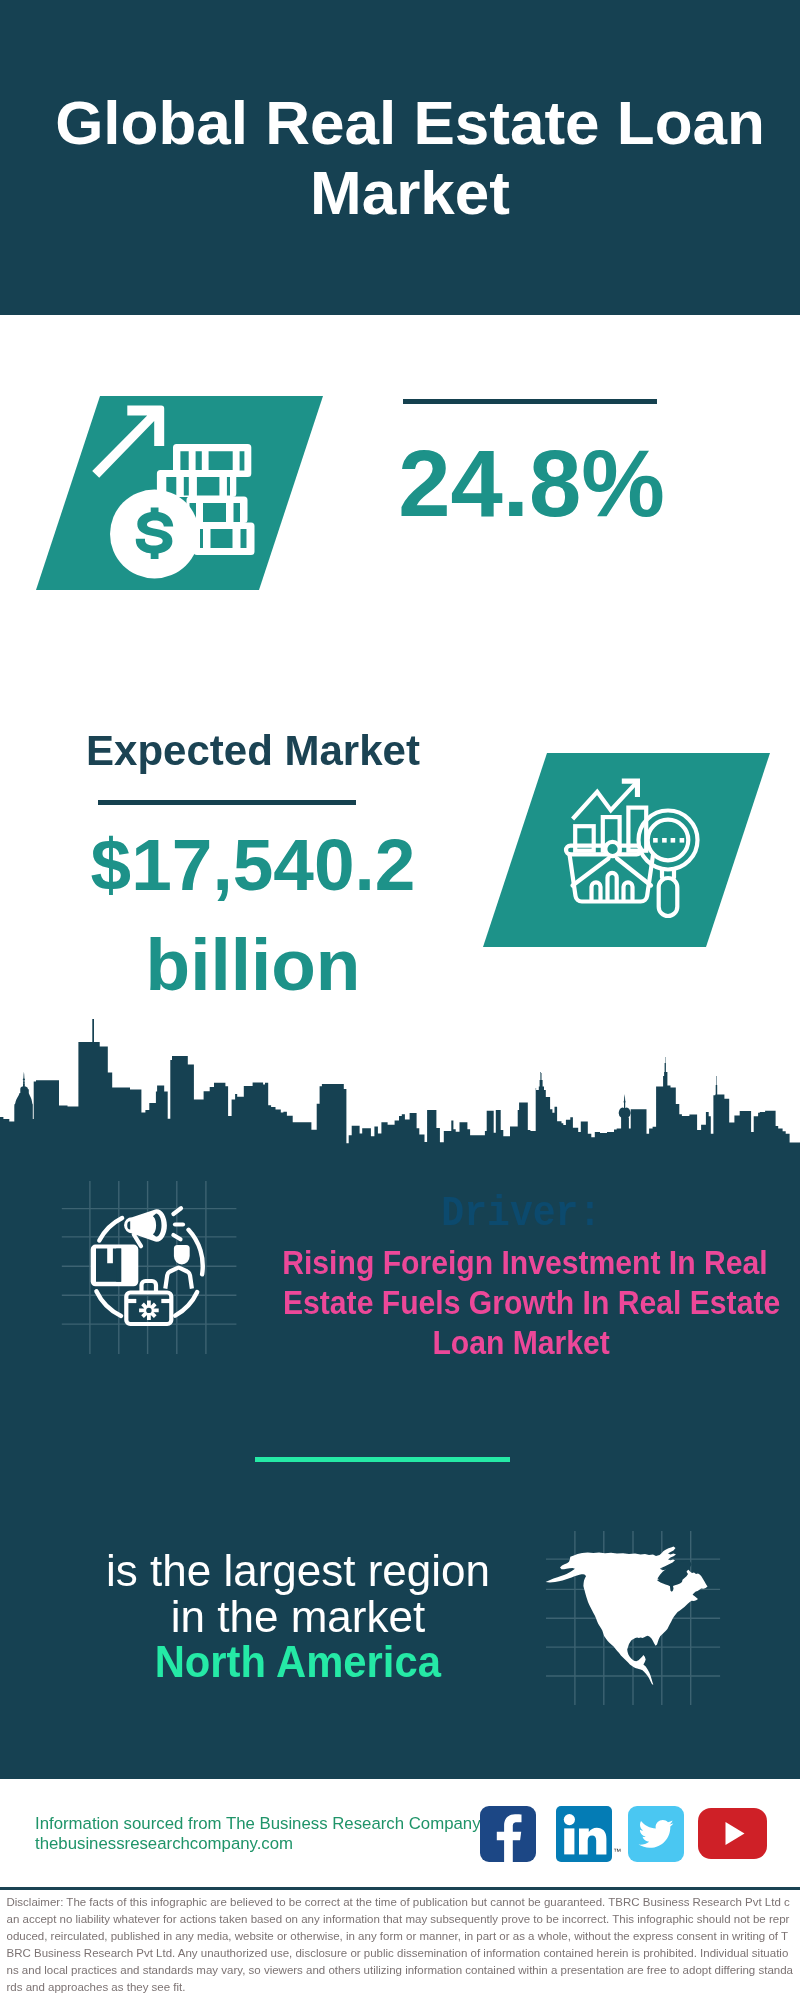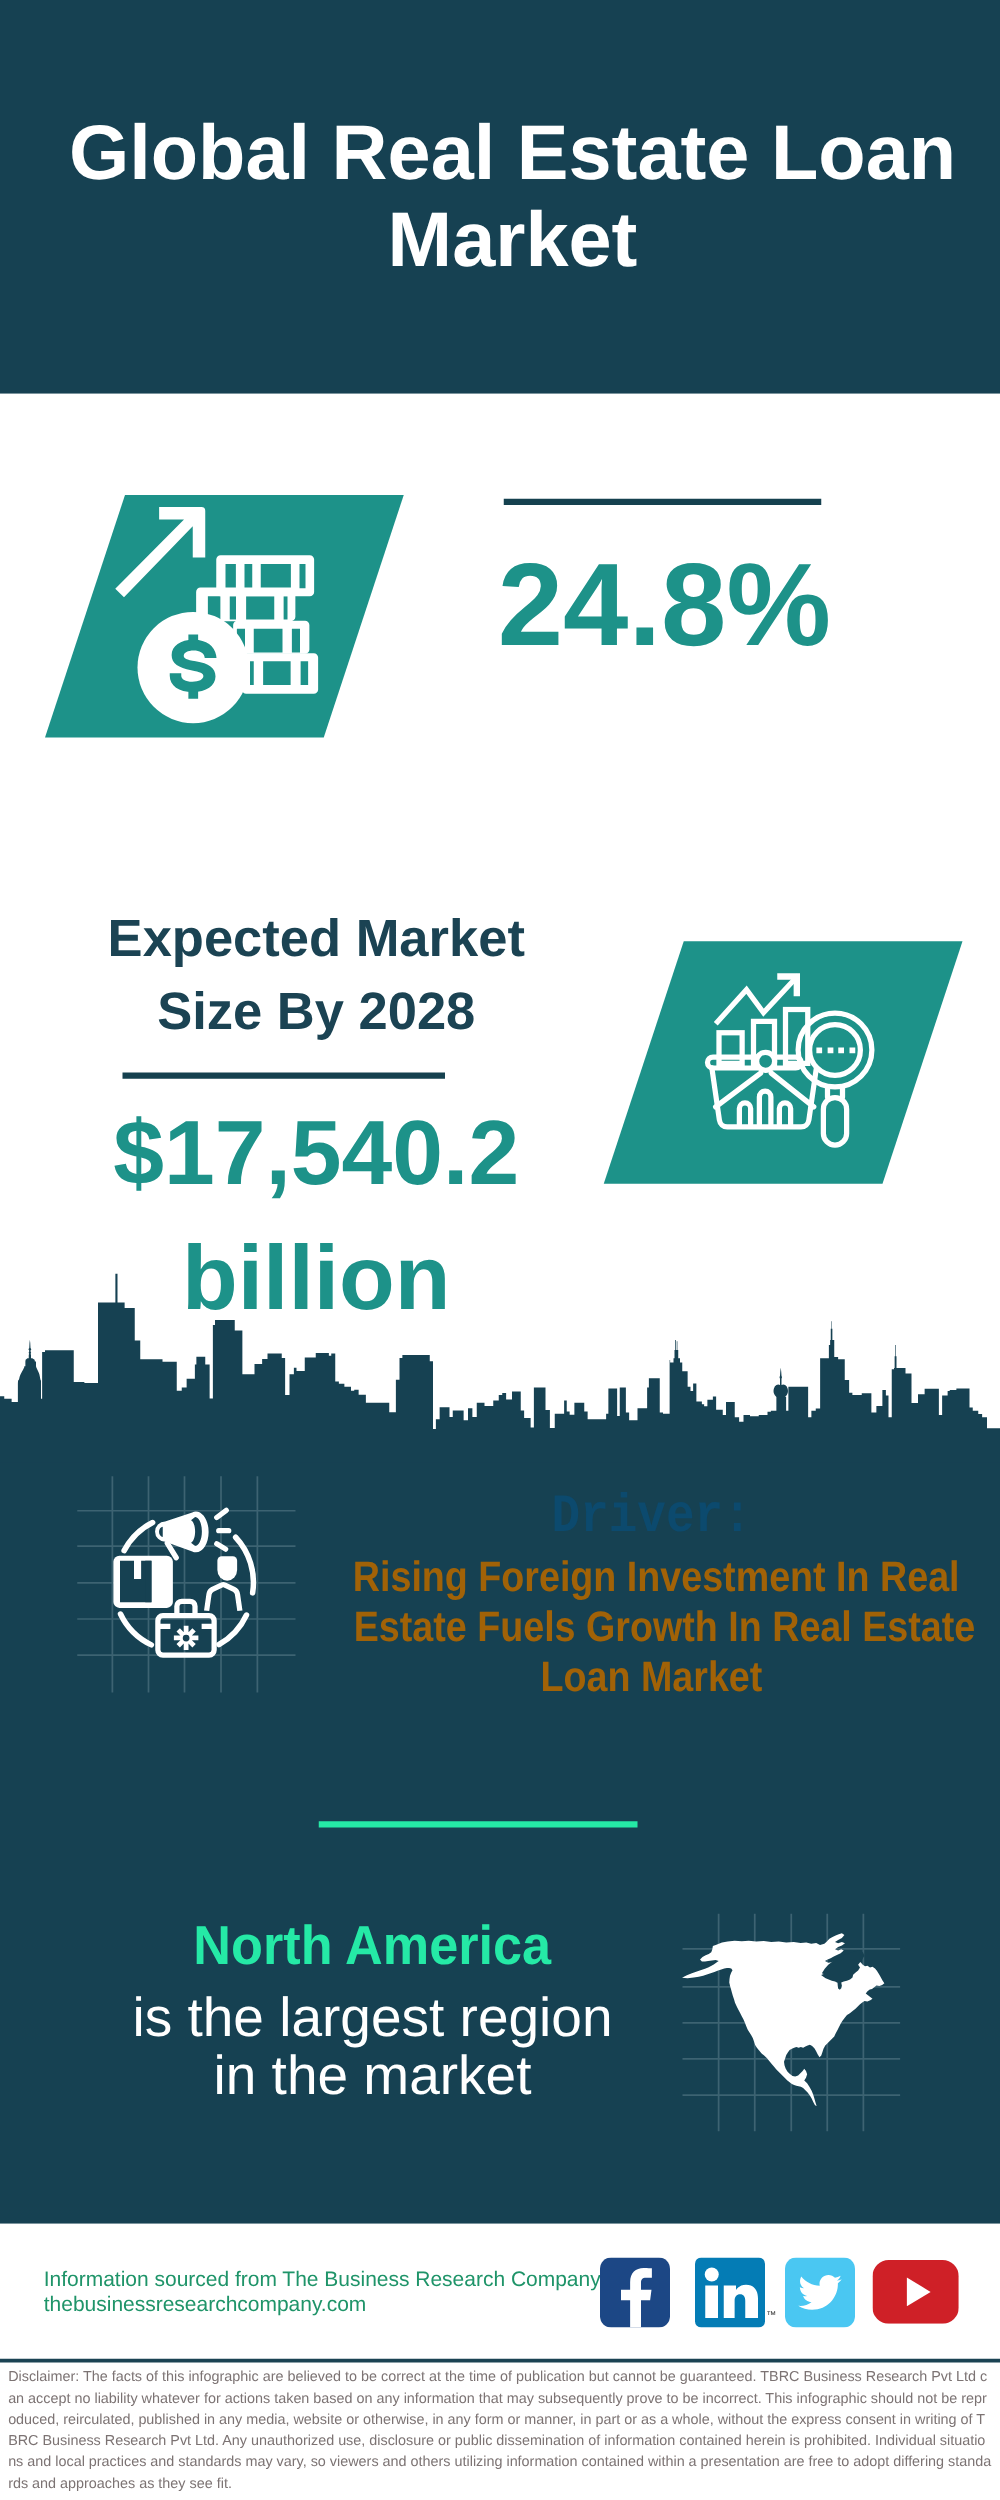--- a/index.html
+++ b/index.html
@@ -177,48 +177,47 @@
     </g>
     <path fill="#ffffff" d="M177.4,1245.0 h8.8 a3.5,3.5 0 0 1 3.5,3.5 v7.5 a7.9,8.5 0 0 1 -15.8,0 v-7.5 a3.5,3.5 0 0 1 3.5,-3.5 z"></path>
     <g fill="#ffffff">
       <path d="M147.0,1300.5 h3.8 v5.2 l3.1,-3.1 l2.7,2.7 l-3.1,3.1 h5.2 v3.8 h-5.2 l3.1,3.1 l-2.7,2.7 l-3.1,-3.1 v5.2 h-3.8 v-5.2 l-3.1,3.1 l-2.7,-2.7 l3.1,-3.1 h-5.2 v-3.8 h5.2 l-3.1,-3.1 l2.7,-2.7 l3.1,3.1 z"></path>
       <circle cx="148.9" cy="1310.4" r="2.7" fill="#164152"></circle>
     </g>
   </svg>
 
   <div style="position:absolute; left:255px; top:1457px; width:255px; height:5px; background:#25e9a6;"></div>
   <div class="region-text" style="position:absolute; left:58px; top:1535px; width:480px; text-align:center;">
-    <div style="font-size:44px; line-height:44px; font-weight:bold; color:#25e9a6;"><span class="sqz95">North America</span></div>
     <div style="font-size:44px; line-height:46px; color:#ffffff; margin-top:13px; white-space:nowrap;">
       <span>is the largest region</span><br>
       <span>in the market</span>
     </div>
+    <div style="font-size:44px; line-height:44px; font-weight:bold; color:#25e9a6;"><span class="sqz95">North America</span></div>
   </div>
   <svg class="na-map" style="position:absolute; left:540px; top:1525px; width:190px; height:185px;" viewBox="540 1525 190 185">
     <g stroke="#3d6372" stroke-width="1.4" fill="none">
       <path d="M574.9,1531 V1705  M603.8,1531 V1705  M633,1531 V1705  M661.8,1531 V1705  M690.7,1531 V1705"></path>
       <path d="M546,1559.1 H720.1  M546,1589.4 H720.1  M546,1618.3 H720.1  M546,1647.1 H720.1  M546,1676 H720.1"></path>
     </g>
     <path d="M570.3,1556.8 L573.1,1555.7 L577.6,1554 L582.1,1553.1 L587.7,1552.6 L593.4,1552.9 L599,1552.5 L605,1553.2 L611,1552.8 L617,1553.6 L623,1553.2 L629,1554 L635,1553.6 L640.5,1554.4 L645,1554 L649,1555 L653,1554.4 L656,1556 L659.5,1555 L661.5,1553.2 L663.5,1551 L666,1549.5 L668.5,1548.3 L671,1547.4 L673.5,1546.6 L675.5,1548 L673.5,1550.4 L670.5,1552 L668,1553.6 L670.5,1554.5 L673.5,1553.6 L676,1554.5 L673.5,1556.3 L670.5,1557.6 L668,1559.4 L670.5,1560.3 L673,1559.4 L675,1560.3 L672.5,1562.5 L669.5,1563.9 L667,1565.2 L664.5,1566.6 L662,1567.5 L660,1568.8 L662.5,1570.2 L665.5,1569.7 L668.5,1568.4 L671.5,1567.5 L674.5,1567 L677,1568 L679.5,1567.5 L682,1568.4 L684,1570.2 L686,1569.3 L688.5,1569.7 L690,1571.5 L692,1573 L694,1572.5 L696,1573.9 L698,1573.4 L700,1574.8 L701.5,1576.6 L703,1578.9 L704.5,1581.6 L706,1584.3 L707.5,1586.5 L705.7,1587.9 L703.5,1588.8 L701.2,1588.4 L699.4,1589.7 L697.6,1591.1 L695.8,1591.6 L694,1593 L692.6,1594.8 L694.4,1596.1 L696.2,1597.5 L698,1598.9 L696.2,1600.2 L693.9,1601.1 L691.6,1600.7 L689.8,1602 L688,1603.4 L686.2,1605.2 L684.4,1607 L682.1,1608.8 L679.9,1610.6 L677.6,1612 L675.8,1614.2 L674,1616.5 L672.6,1618.7 L671.3,1621.4 L669.9,1624.1 L668.5,1626.8 L667.4,1629.1 L665.6,1630.9 L663.8,1632.7 L662,1634.5 L660.2,1636.3 L658.8,1639 L657.9,1641.7 L657,1644.4 L655.6,1645.7 L654.2,1643.5 L652.8,1640.8 L651.5,1638.5 L649.7,1636.7 L647.9,1635.8 L646.1,1636.3 L644.3,1637.2 L642.5,1638.1 L640.7,1637.6 L638.9,1638.1 L637.1,1637.6 L635.3,1638.1 L633.5,1639 L631.7,1639.9 L630.4,1641.7 L629,1644 L628.1,1646.7 L627.2,1649.4 L627.6,1652.1 L628.5,1654.8 L629.9,1657.1 L631.7,1658.9 L634,1660.7 L636.2,1661.2 L638.5,1660.3 L640.3,1658.5 L642.1,1656.7 L643.4,1654.9 L644.8,1656.7 L645.7,1659.4 L644.8,1662.1 L643.4,1664.4 L645.7,1666.6 L647.5,1669.3 L649.3,1672.5 L650.6,1675.7 L651.5,1678.8 L652.4,1682 L653.3,1684.7 L652,1684.2 L650.6,1681.5 L649.3,1678.8 L648,1676.6 L646.1,1673.9 L644.3,1672.1 L642.5,1670.3 L640.7,1669.4 L638.9,1668.9 L637.1,1668.5 L635.3,1668 L633.5,1667.1 L631.7,1665.7 L629.9,1664.4 L628.1,1662.6 L626.3,1660.8 L624.5,1659 L622.7,1657.2 L620.9,1655.4 L619.1,1653.1 L617.2,1651 L615.4,1648.8 L613.6,1646.6 L611.3,1644.4 L609.1,1642.6 L607.3,1640.4 L605.5,1638.1 L604.1,1635.9 L603.2,1633.2 L602.3,1630.5 L601,1628.2 L599.6,1625.9 L598.2,1623.7 L597,1621 L596,1618.3 L594.8,1615.6 L593.4,1612.9 L592,1610.2 L590.6,1607.5 L589.2,1604.8 L588,1602.1 L587.2,1599.4 L586.3,1596.7 L585.5,1594 L584.8,1591.3 L584,1588.6 L583.4,1585.9 L583.6,1583.2 L584,1580.5 L585,1578 L586,1576.2 L585,1574.8 L583.3,1574.3 L581.5,1574.3 L579.4,1574.8 L577,1575.5 L574.5,1576.3 L571.5,1577.5 L568.5,1578.5 L565.5,1579.5 L562.5,1580.5 L559,1581.3 L555,1582 L550,1582.5 L545.6,1582.1 L549.5,1580.2 L553.5,1578.6 L557.5,1577.2 L561,1576 L564,1575 L566.5,1574 L568.8,1572.8 L571,1571.5 L573.2,1570 L575,1568.7 L572.5,1568 L569.5,1568.3 L566.5,1568.8 L564,1569.2 L561.5,1569.2 L560,1567.6 L562,1565.6 L564.5,1564.2 L567,1563.2 L569,1561.8 L569.8,1559.5 Z" fill="#ffffff"></path>
     <path d="M657.5,1578.5 L659.8,1575.0 L662.6,1571.8 L665.5,1569.5 L668.0,1567.8 L670.5,1566.2 L673.0,1565.0 L676.0,1563.8 L679.0,1562.6 L682.0,1561.8 L685.0,1561.0 L688.0,1560.2 L690.5,1562.0 L691.5,1564.5 L690.0,1567.2 L688.2,1569.5 L686.5,1571.8 L688.0,1574.0 L686.5,1576.3 L684.5,1578.0 L682.5,1579.8 L682.0,1582.0 L680.0,1583.5 L677.5,1584.5 L675.0,1585.2 L673.0,1586.0 L673.5,1588.5 L673.0,1590.5 L671.8,1591.8 L670.5,1590.8 L670.2,1588.5 L670.0,1586.2 L668.0,1585.2 L665.5,1584.5 L663.0,1583.5 L660.5,1582.5 L658.5,1581.2 L656.9,1580.0 L659.0,1579.2 Z" fill="#164152"></path>
   </svg>
 
   <div class="driver-text" style="position:absolute; left:251px; top:1193px; width:540px;">
     <div style="color:#0c4a6e; font-size:43px; font-weight:bold; line-height:42px; text-align:center;font-family:Liberation Mono, monospace;"><span class="sqz">Driver:</span></div>
-    <div style="color:#a16207; font-size:34px; font-weight:bold; line-height:40px; text-align:center; margin-top:7px; white-space:nowrap;">
+    <div style="color:#ec4899; font-size:34px; font-weight:bold; line-height:40px; text-align:center; margin-top:7px; white-space:nowrap;">
       <span class="sqz">Rising Foreign Investment In Real</span><br>
       <span class="sqz">Estate Fuels Growth In Real Estate</span><br>
       <span class="sqz">Loan Market</span>
     </div>
   </div>
 
   <div class="stat" style="left:43px; top:722px; width:420px;">
     <div class="stat-label" style="font-size:42px; line-height:58px;">
       <span>Expected Market</span><br>
-      <span>Size By 2028</span>
     </div>
     <div class="stat-rule" style="width:258px; height:5px; margin:20px 0 0 55px;"></div>
     <div class="stat-value" style="font-size:73px; line-height:100px; margin-top:10px;">
       <span>$17,540.2 billion</span>
     </div>
   </div>
 
   <div class="footer"></div>
   <div style="position:absolute; left:35px; top:1814px; width:470px; color:#1f9469; font-size:16.8px; line-height:20px; white-space:nowrap;">
     <div>Information sourced from The Business Research Company</div>

